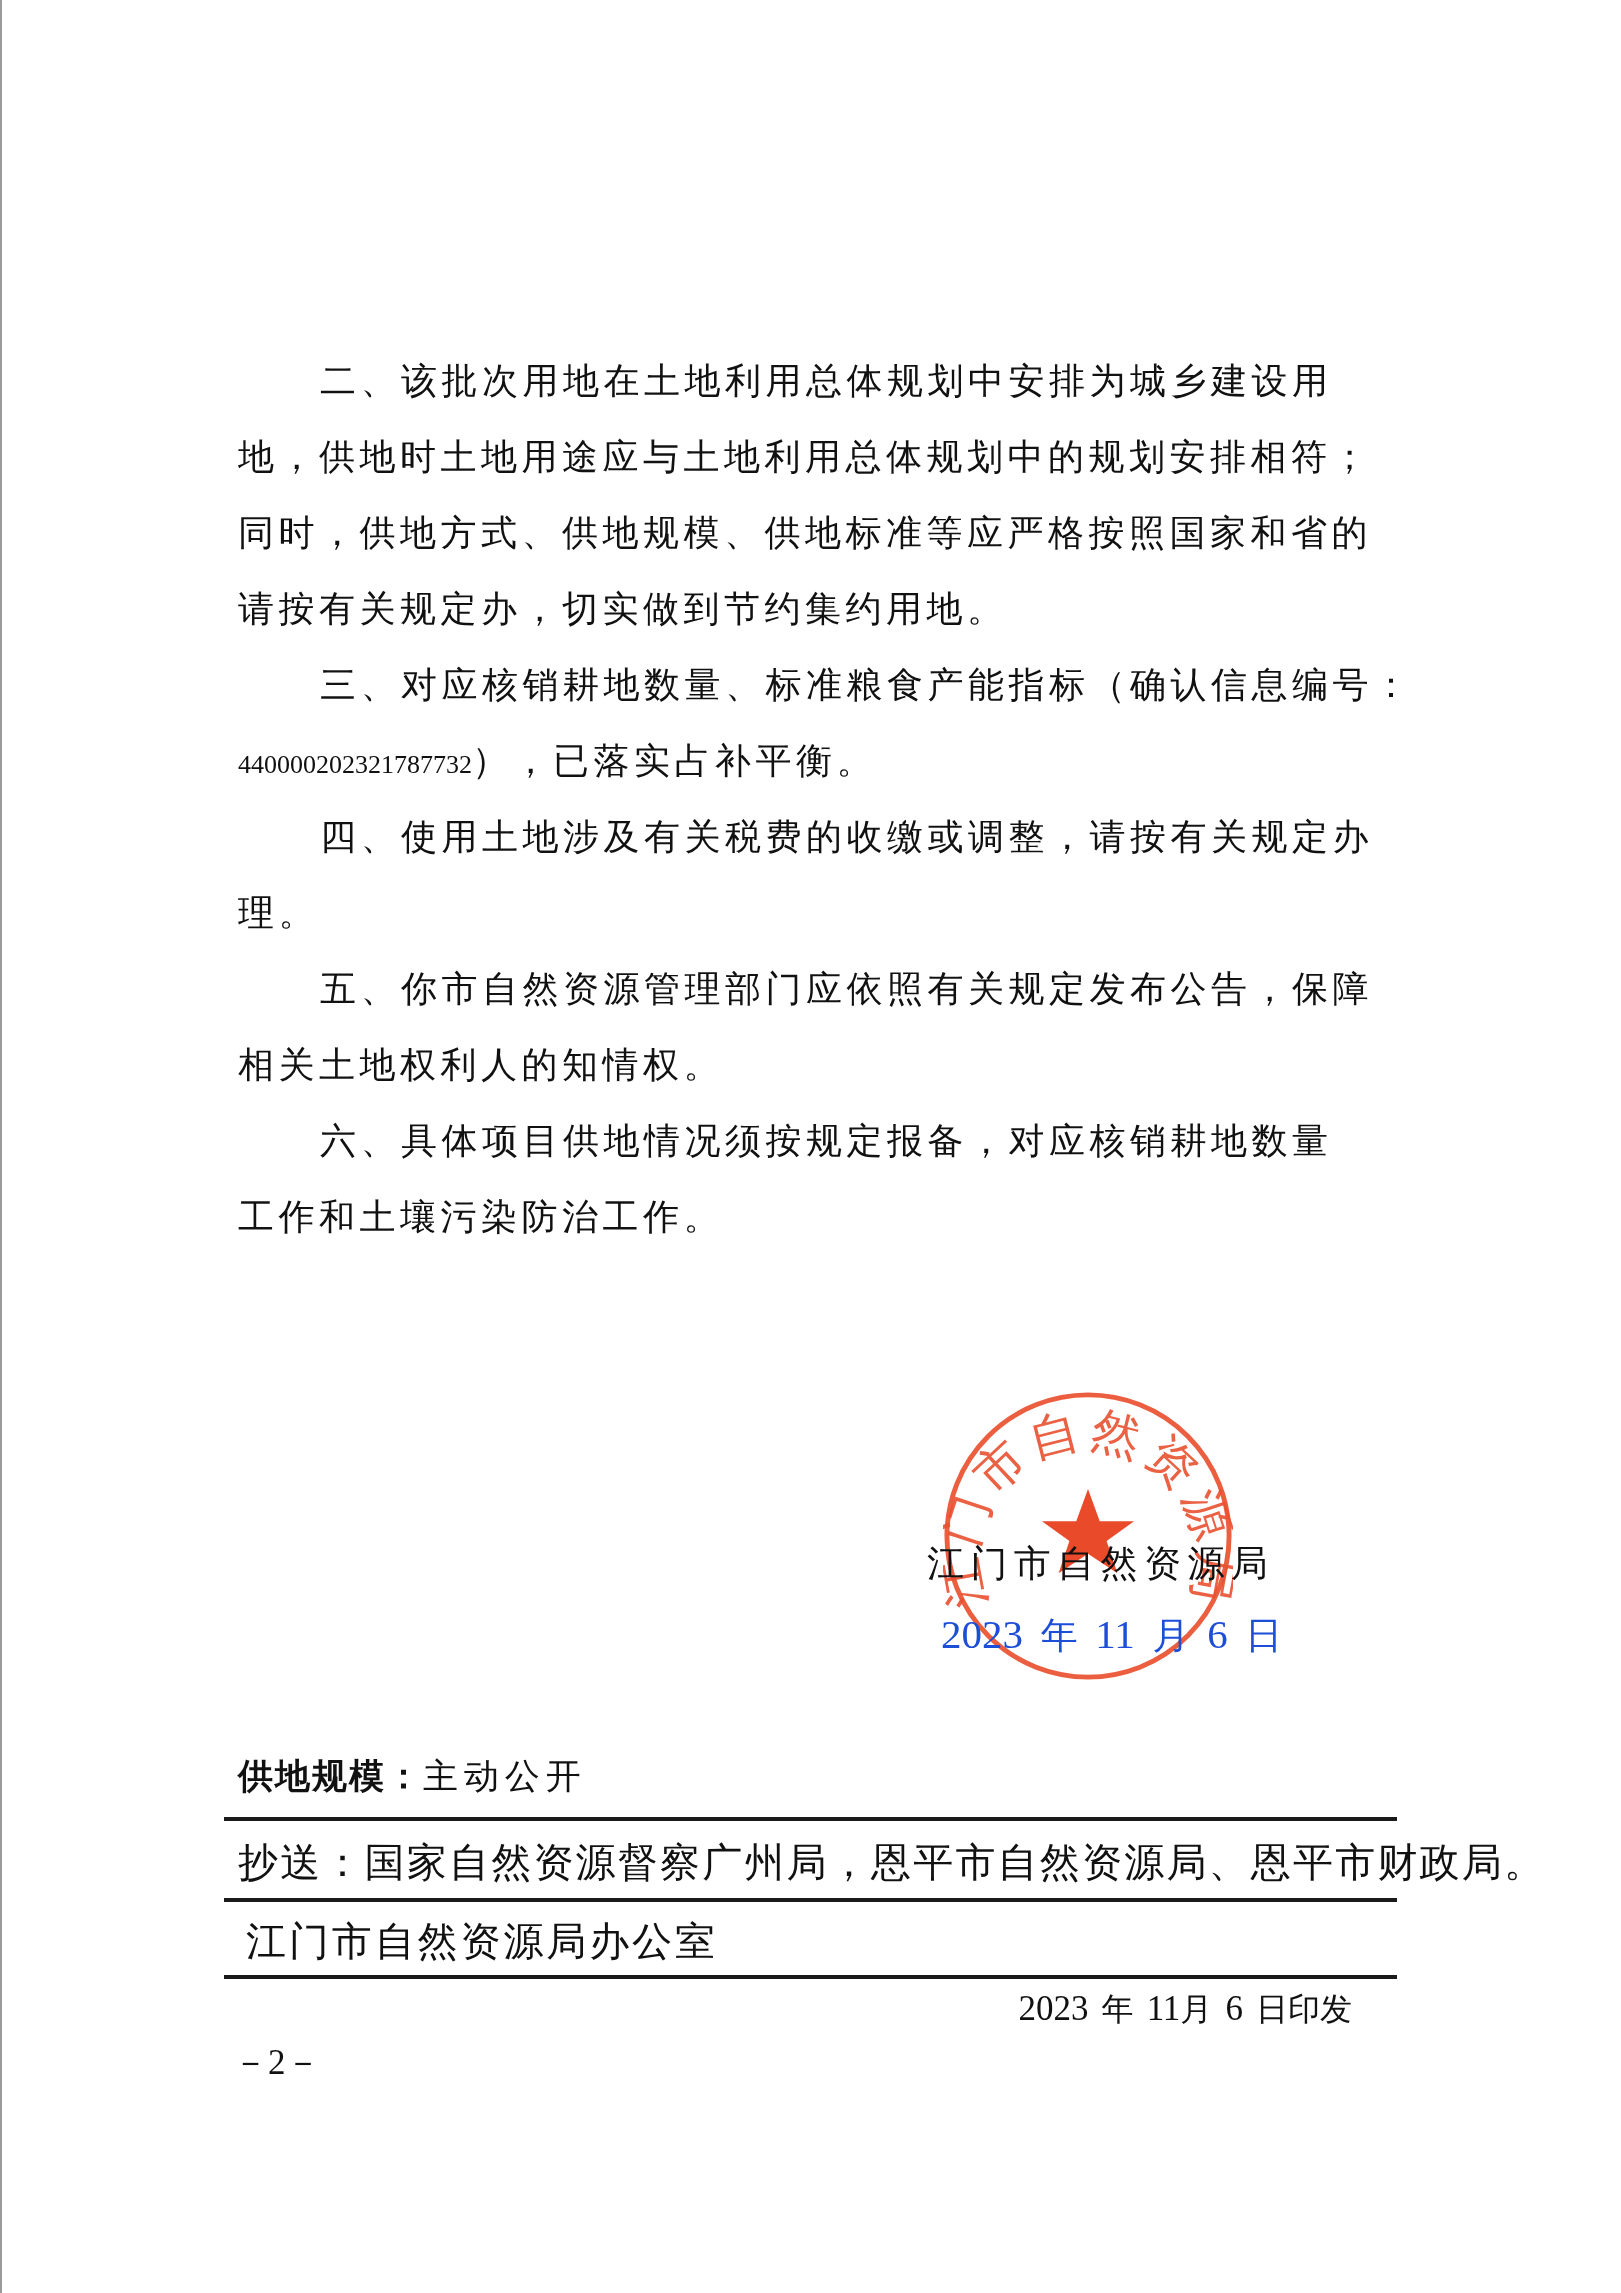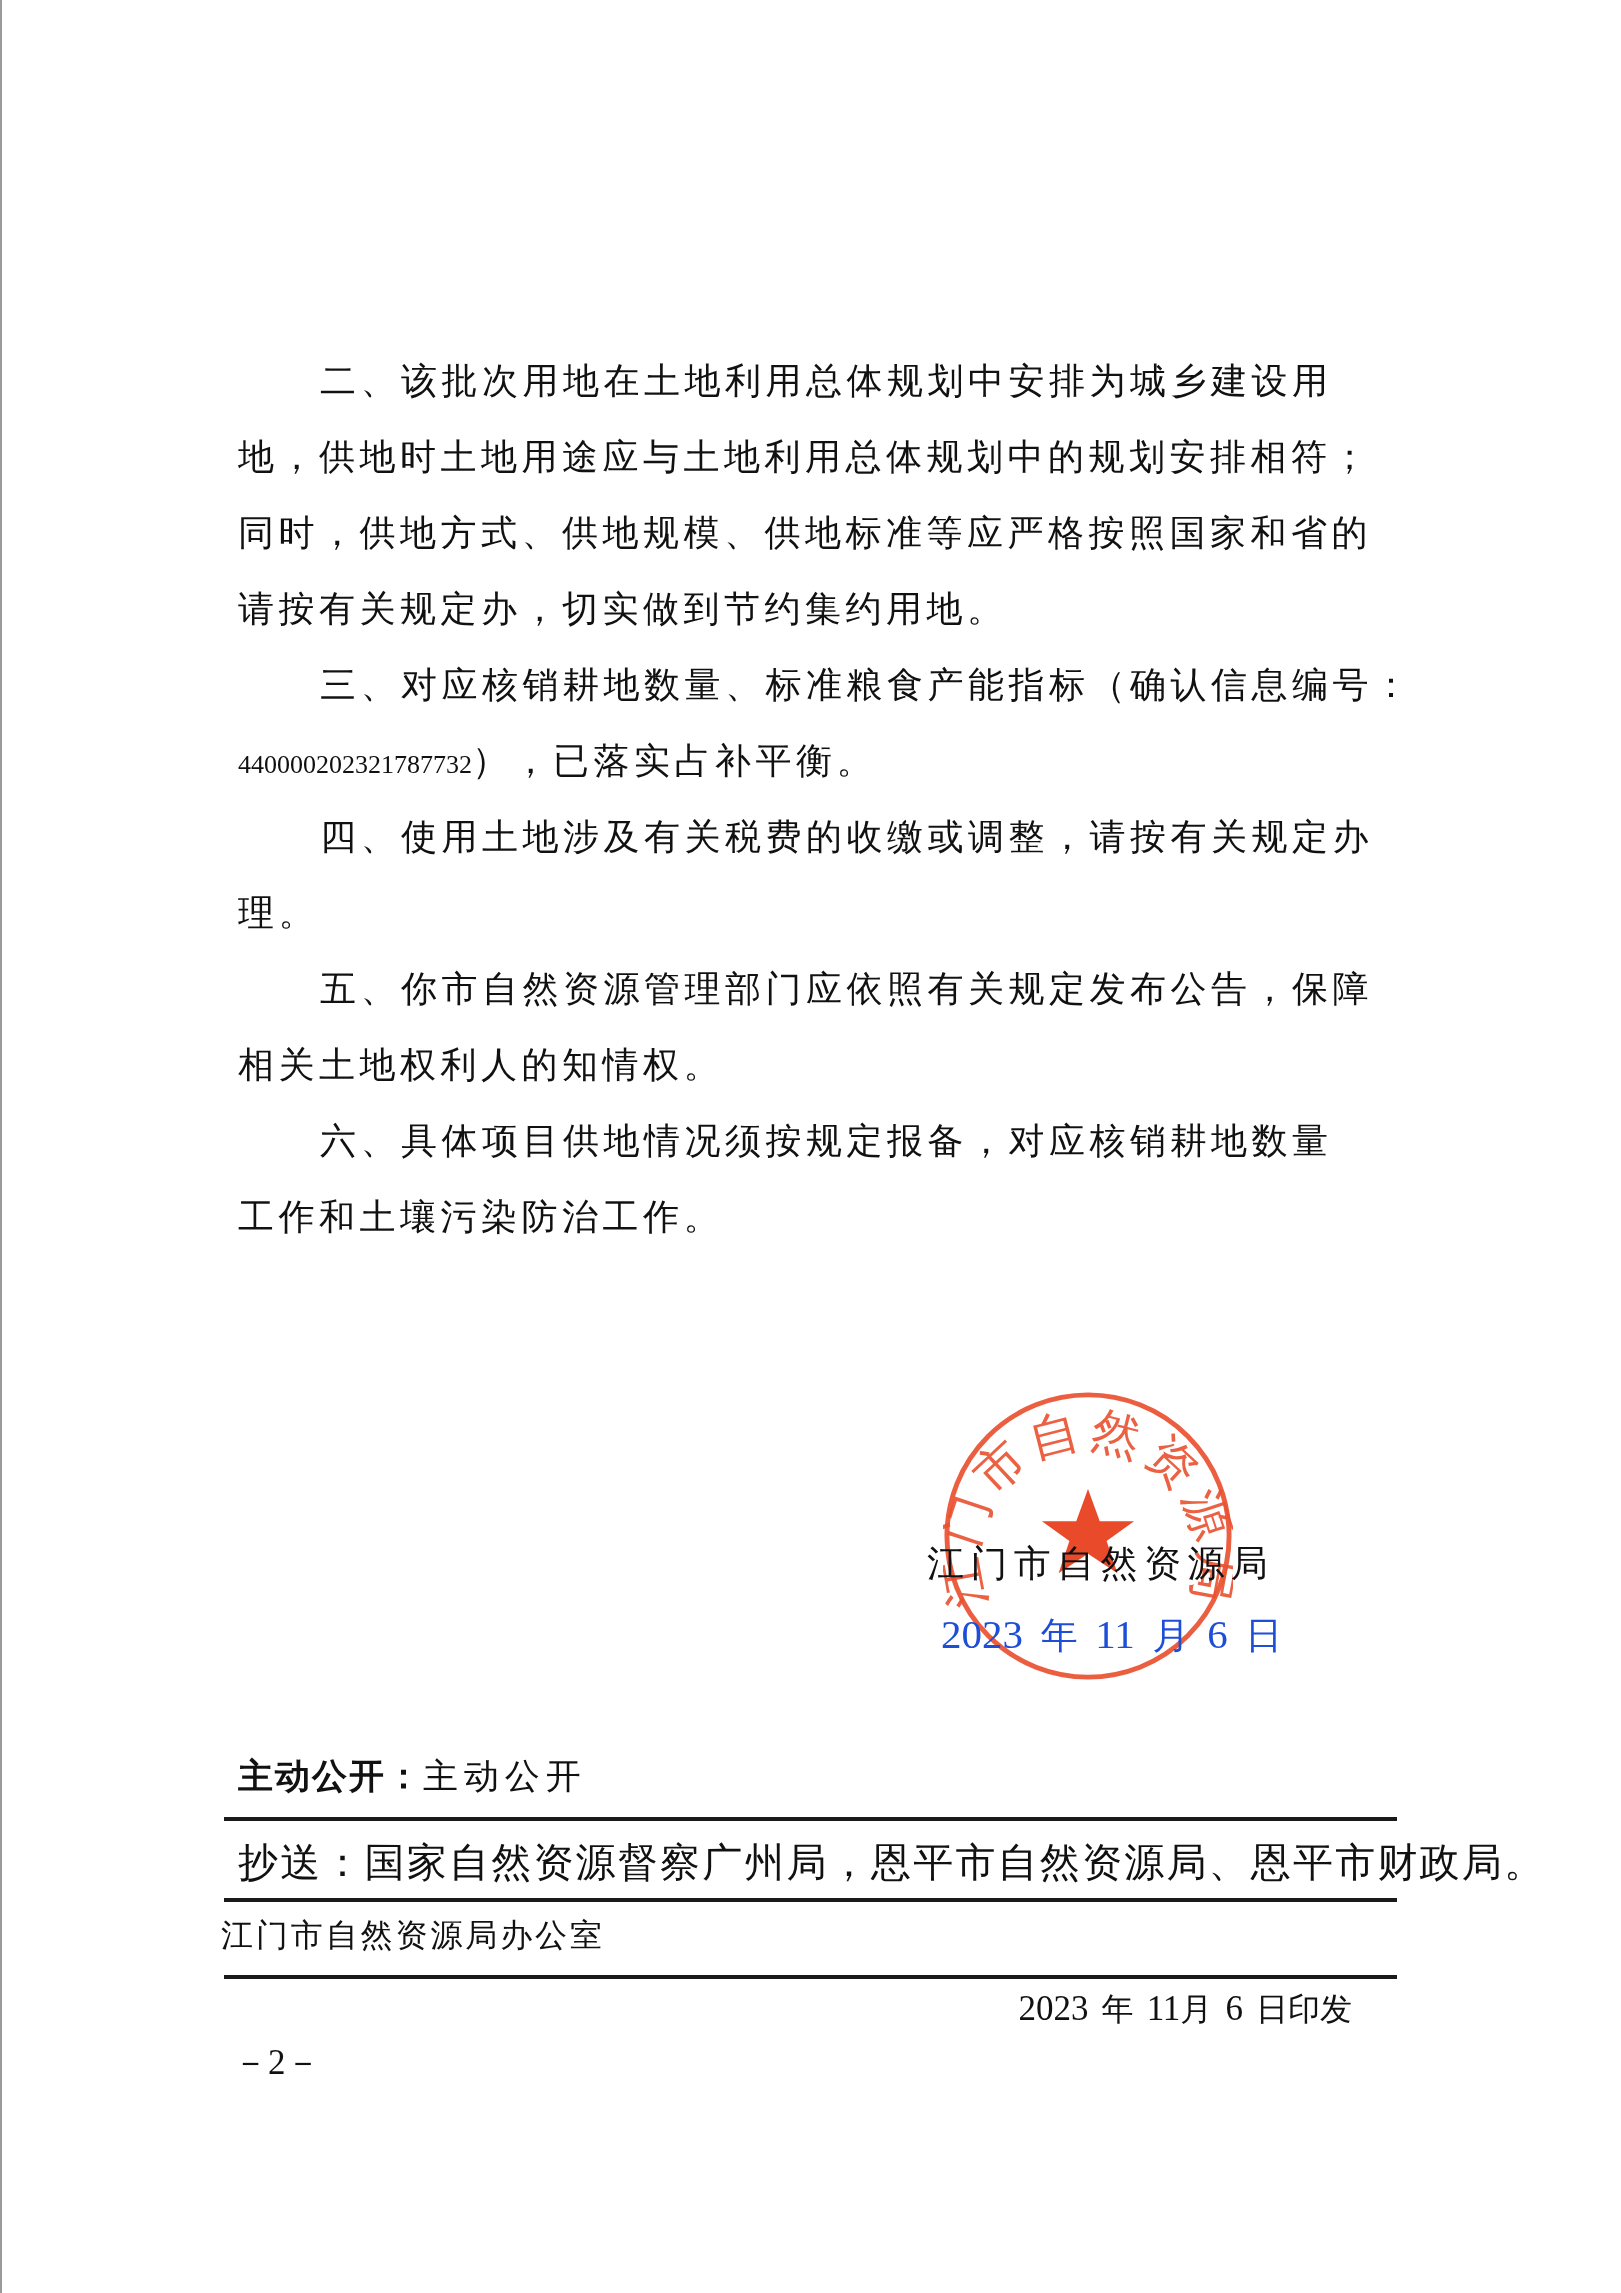--- a/index.html
+++ b/index.html
@@ -15,21 +15,21 @@
     .num { font-family: "Liberation Serif", serif; letter-spacing: 0; font-size: 26px; }
     .stamp { position: absolute; left: 943px; top: 1391px; width: 290px; height: 290px; }
     .signature { position: absolute; left: 927px; top: 1539px; font-size: 37px; letter-spacing: 6.4px; white-space: nowrap; color: #111; }
     .sign-date { position: absolute; left: 941px; top: 1610px; font-size: 37px; white-space: nowrap; color: #1d4ed8; word-spacing: 5.9px; }
     .sign-date .n { font-family: "Liberation Serif", serif; font-size: 41px; }
     .disclosure { position: absolute; left: 238px; top: 1753px; font-size: 35px; white-space: nowrap; }
     .disclosure .lbl { font-family: "DejaVu Sans", sans-serif; font-weight: bold; letter-spacing: 2px; }
     .disclosure .val { letter-spacing: 5.9px; }
     .rule { position: absolute; left: 224px; width: 1173px; height: 3.9px; background: #1a1a1a; }
     .cc { position: absolute; left: 238px; top: 1835px; font-size: 40px; white-space: nowrap; letter-spacing: 2.2px; }
-    .issuer { position: absolute; left: 221px; top: 1914px; font-size: 32px; white-space: nowrap; letter-spacing: 2.9px; }
+    .issuer { position: absolute; left: 246px; top: 1914px; font-size: 40px; white-space: nowrap; letter-spacing: 2.9px; }
     .issue-date { position: absolute; right: 269px; top: 1988px; font-size: 32px; white-space: nowrap; word-spacing: 2.9px; }
     .issue-date .n { font-family: "Liberation Serif", serif; font-size: 35px; }
     .page-num { position: absolute; left: 233px; top: 2039px; font-size: 35px; font-family: "Liberation Serif", serif; white-space: nowrap; }
   </style>
 </head>
 <body>
 
 <div class="scan-edge"></div>
 
 <div class="body-text">
@@ -67,21 +67,21 @@
 <div class="sign-date">
   <span class="n">2023</span>
   <span>年</span>
   <span class="n">11</span>
   <span>月</span>
   <span class="n">6</span>
   <span>日</span>
 </div>
 
 <div class="disclosure">
-  <span class="lbl">主动公开：</span><span class="val">主动公开</span>
+  <span class="lbl">供地规模：</span><span class="val">主动公开</span>
 </div>
 
 <div class="rule" style="top:1817px"></div>
 <div class="cc">抄送：国家自然资源督察广州局，恩平市自然资源局、恩平市财政局。</div>
 <div class="rule" style="top:1898px"></div>
 <div class="issuer">江门市自然资源局办公室</div>
 <div class="issue-date">
   <span class="n">2023</span>
   <span>年</span>
   <span class="n">11</span><span>月</span>

